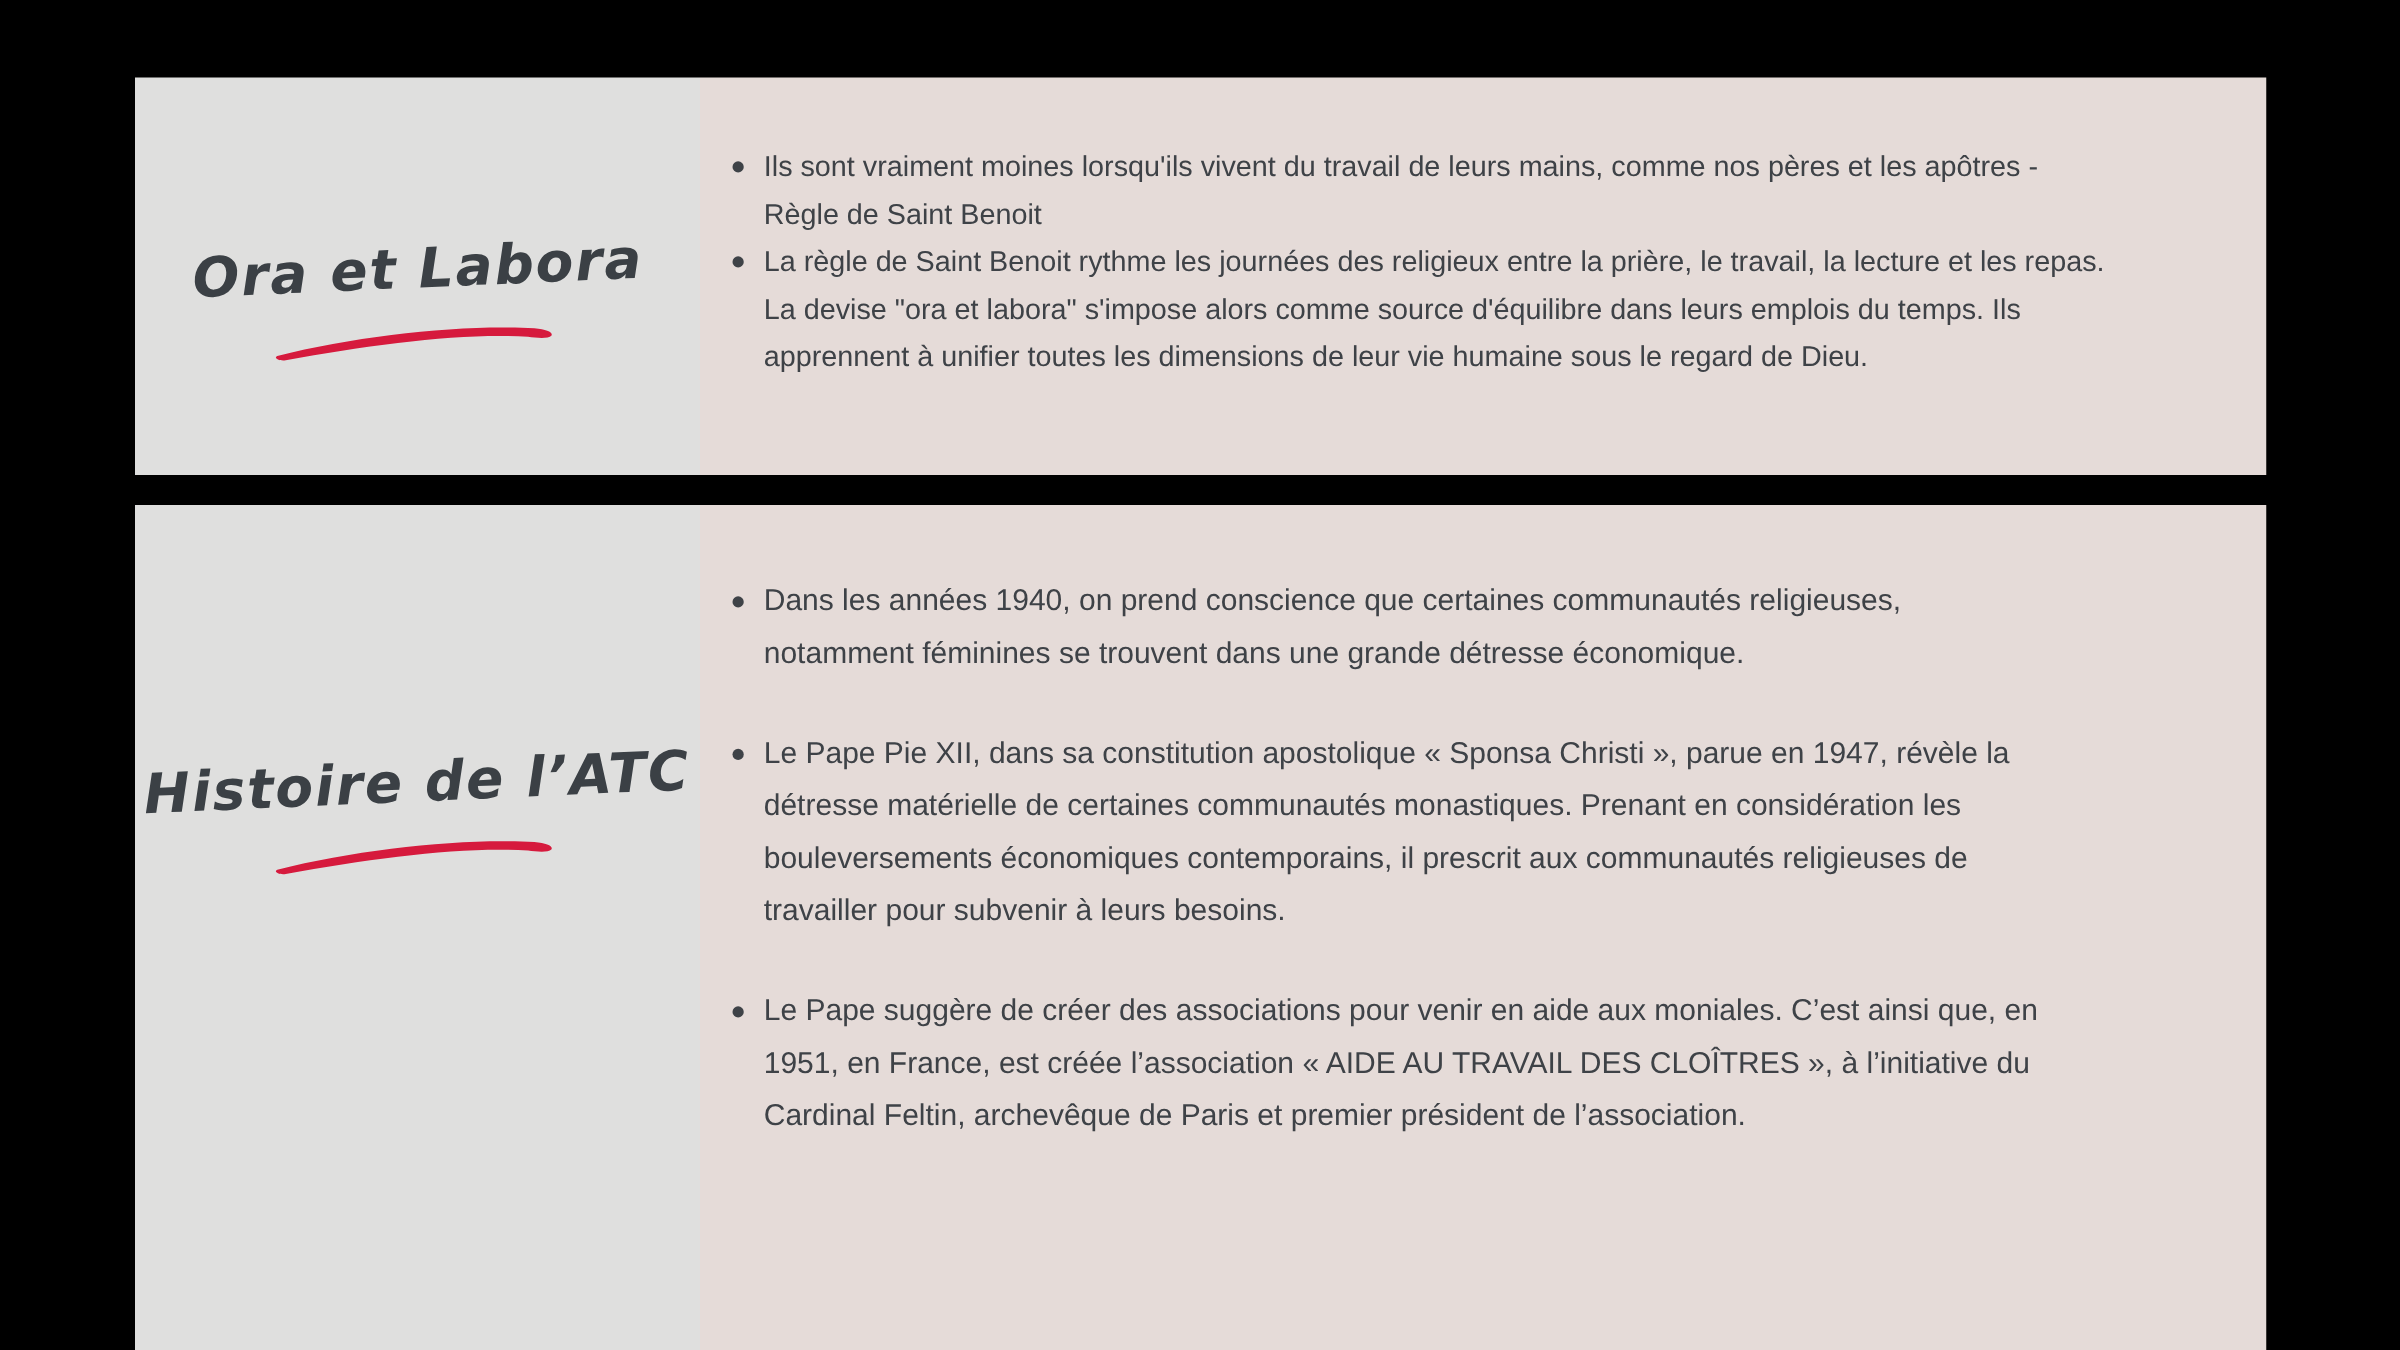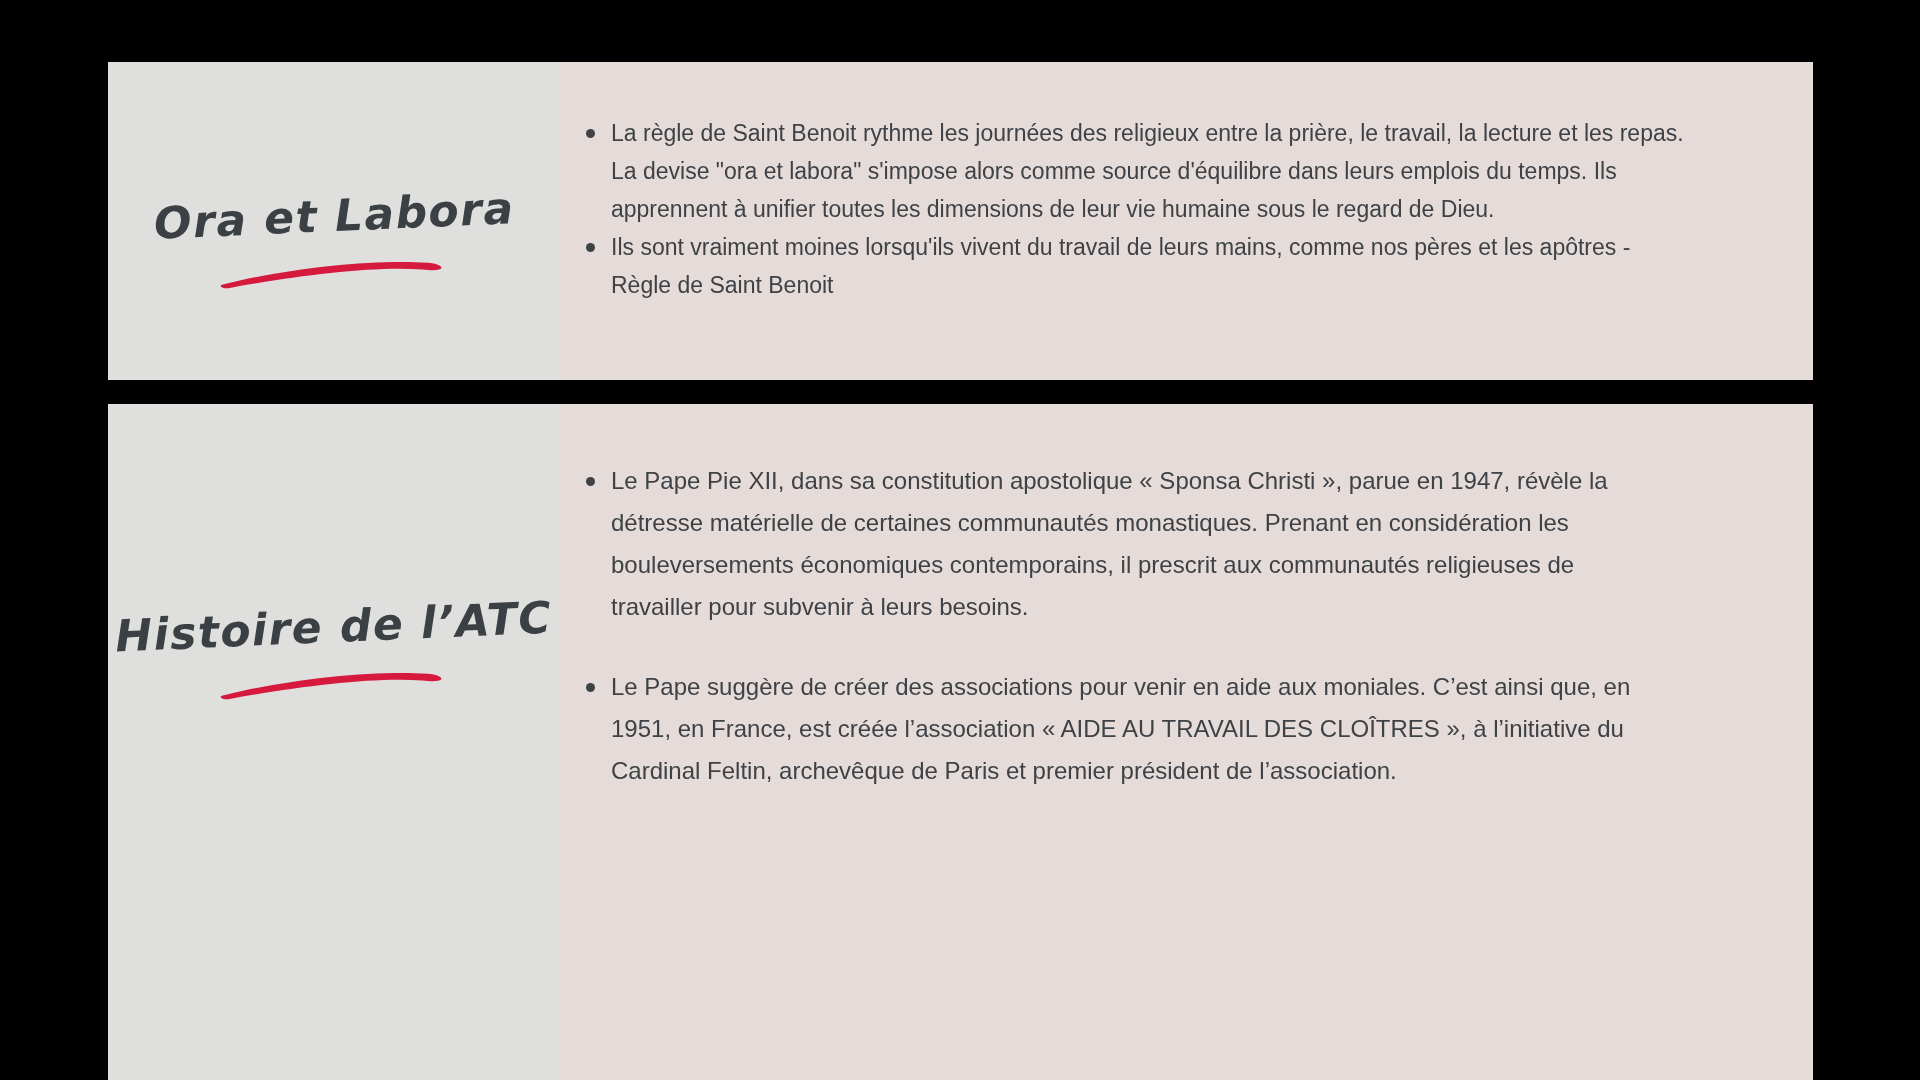--- a/index.html
+++ b/index.html
@@ -104,34 +104,35 @@
   <div class="left-col">
     <div class="heading-block">
       <h2 class="script-title">Ora et Labora</h2>
       <svg class="swoosh" viewBox="0 0 280 40" aria-hidden="true">
         <path d="M8 35 C 86 15, 186 5, 250 9 C 262 10, 268 13, 266 16 C 263 19, 252 18, 244 17 C 184 13, 98 24, 16 39 C 10 40, 4 37, 8 35 Z"></path>
       </svg>
     </div>
   </div>
   <div class="right-col">
     <ul class="bullets">
+      <li>Ils sont vraiment moines lorsqu'ils vivent du travail de leurs mains, comme nos pères et les apôtres - Règle de Saint Benoit</li>
       <li>La règle de Saint Benoit rythme les journées des religieux entre la prière, le travail, la lecture et les repas. La devise "ora et labora" s'impose alors comme source d'équilibre dans leurs emplois du temps. Ils apprennent à unifier toutes les dimensions de leur vie humaine sous le regard de Dieu.</li>
-      <li>Ils sont vraiment moines lorsqu'ils vivent du travail de leurs mains, comme nos pères et les apôtres - Règle de Saint Benoit</li>
     </ul>
   </div>
 </section>
 
 <section class="card card-bottom">
   <div class="left-col">
     <div class="heading-block">
       <h2 class="script-title">Histoire de l’ATC</h2>
       <svg class="swoosh" viewBox="0 0 280 40" aria-hidden="true">
         <path d="M8 35 C 86 15, 186 5, 250 9 C 262 10, 268 13, 266 16 C 263 19, 252 18, 244 17 C 184 13, 98 24, 16 39 C 10 40, 4 37, 8 35 Z"></path>
       </svg>
     </div>
   </div>
   <div class="right-col">
     <ul class="bullets">
+      <li>Dans les années 1940, on prend conscience que certaines communautés religieuses, notamment féminines se trouvent dans une grande détresse économique.</li>
       <li>Le Pape Pie XII, dans sa constitution apostolique « Sponsa Christi », parue en 1947, révèle la détresse matérielle de certaines communautés monastiques. Prenant en considération les bouleversements économiques contemporains, il prescrit aux communautés religieuses de travailler pour subvenir à leurs besoins.</li>
       <li>Le Pape suggère de créer des associations pour venir en aide aux moniales. C’est ainsi que, en 1951, en France, est créée l’association « AIDE AU TRAVAIL DES CLOÎTRES », à l’initiative du Cardinal Feltin, archevêque de Paris et premier président de l’association.</li>
     </ul>
   </div>
 </section>
 
 </body></html>

